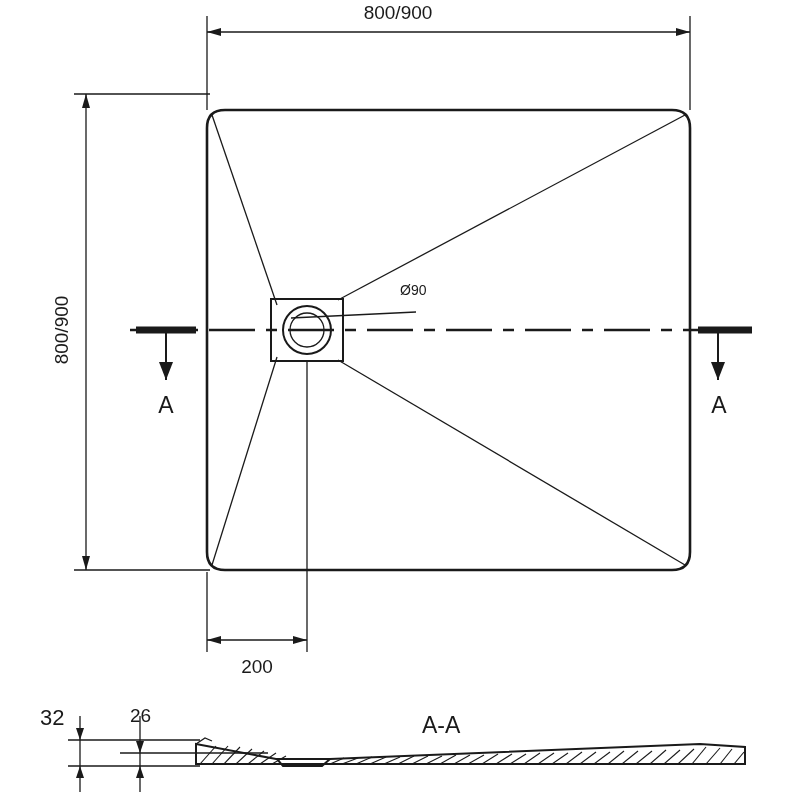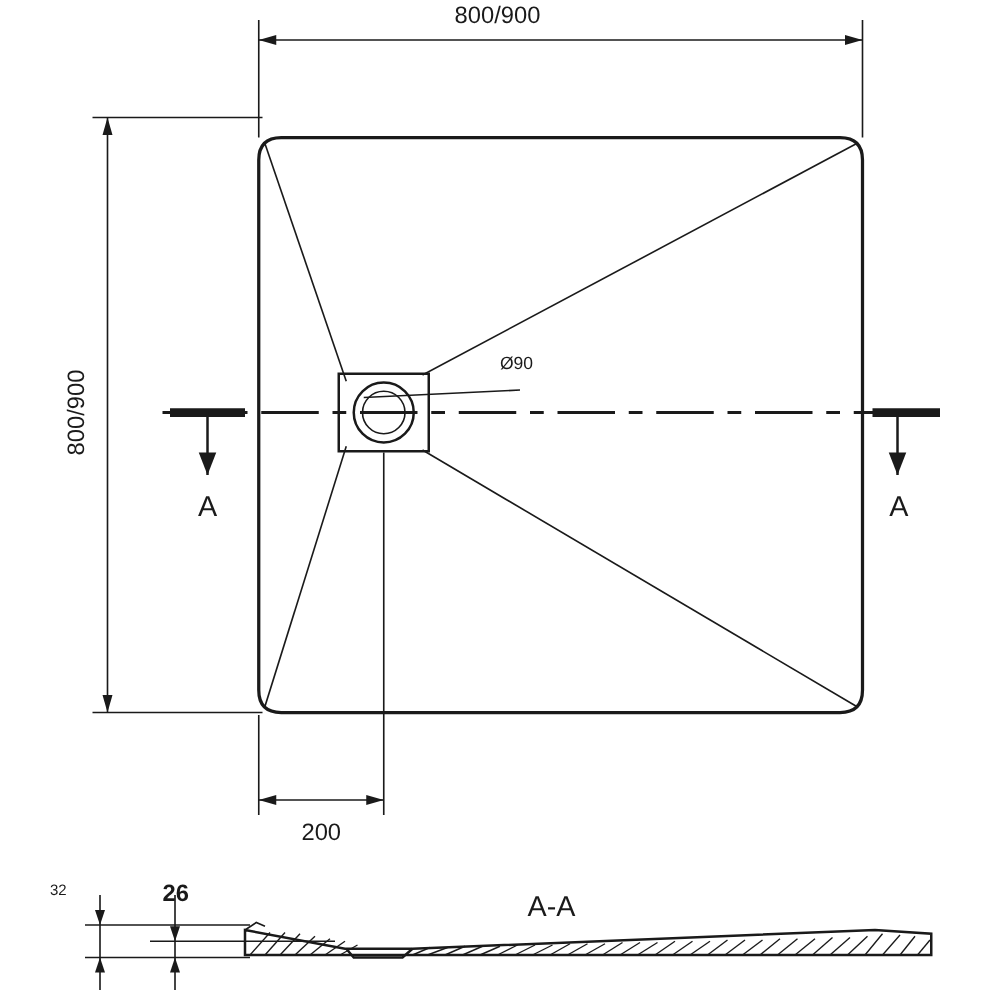--- a/index.html
+++ b/index.html
@@ -211,17 +211,17 @@
   <div style="position:absolute; left:358px; top:282px; font-size:14px;margin-left:42px;">Ø90</div>
 
   <div style="position:absolute; left:257px; top:616px; transform:translateX(-50%); font-size:19px;margin-top:40px;">200</div>
 
   <div style="position:absolute; left:166px; top:392px; transform:translateX(-50%); font-size:23px; font-weight:400;">A</div>
 
   <div style="position:absolute; left:719px; top:392px; transform:translateX(-50%); font-size:23px; font-weight:400;">A</div>
 
   <div style="position:absolute; left:422px; top:676px; font-size:23px;margin-top:36px;">A-A</div>
 
-  <div style="position:absolute; left:40px; top:705px; font-size:12px;">32</div>
-
-  <div style="position:absolute; left:130px; top:705px; font-size:19px;font-weight:bold;">26</div>
+  <div style="position:absolute; left:40px; top:705px; font-size:22px;">32</div>
+
+  <div style="position:absolute; left:130px; top:705px; font-size:19px;">26</div>
 
 </div>
 
 </body></html>

